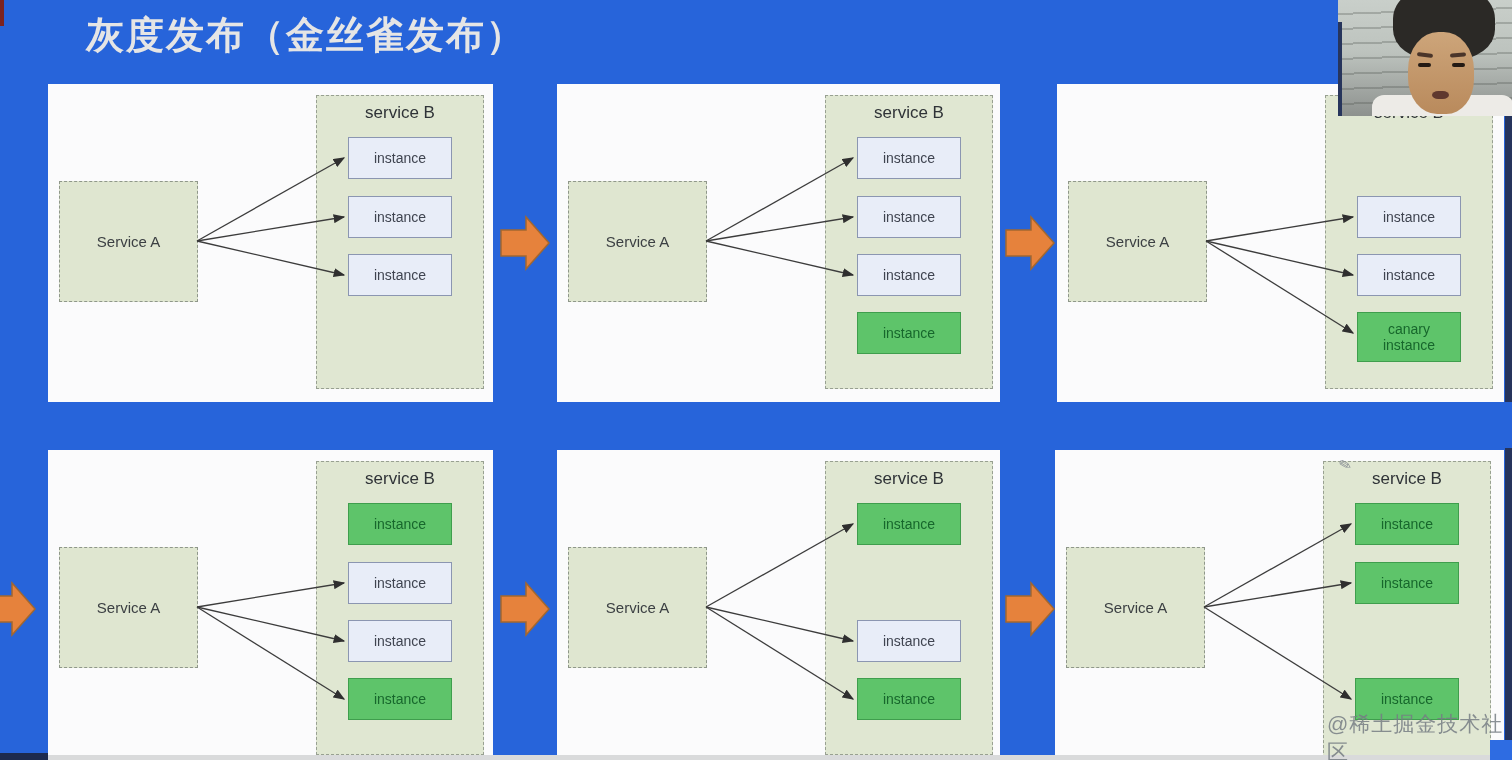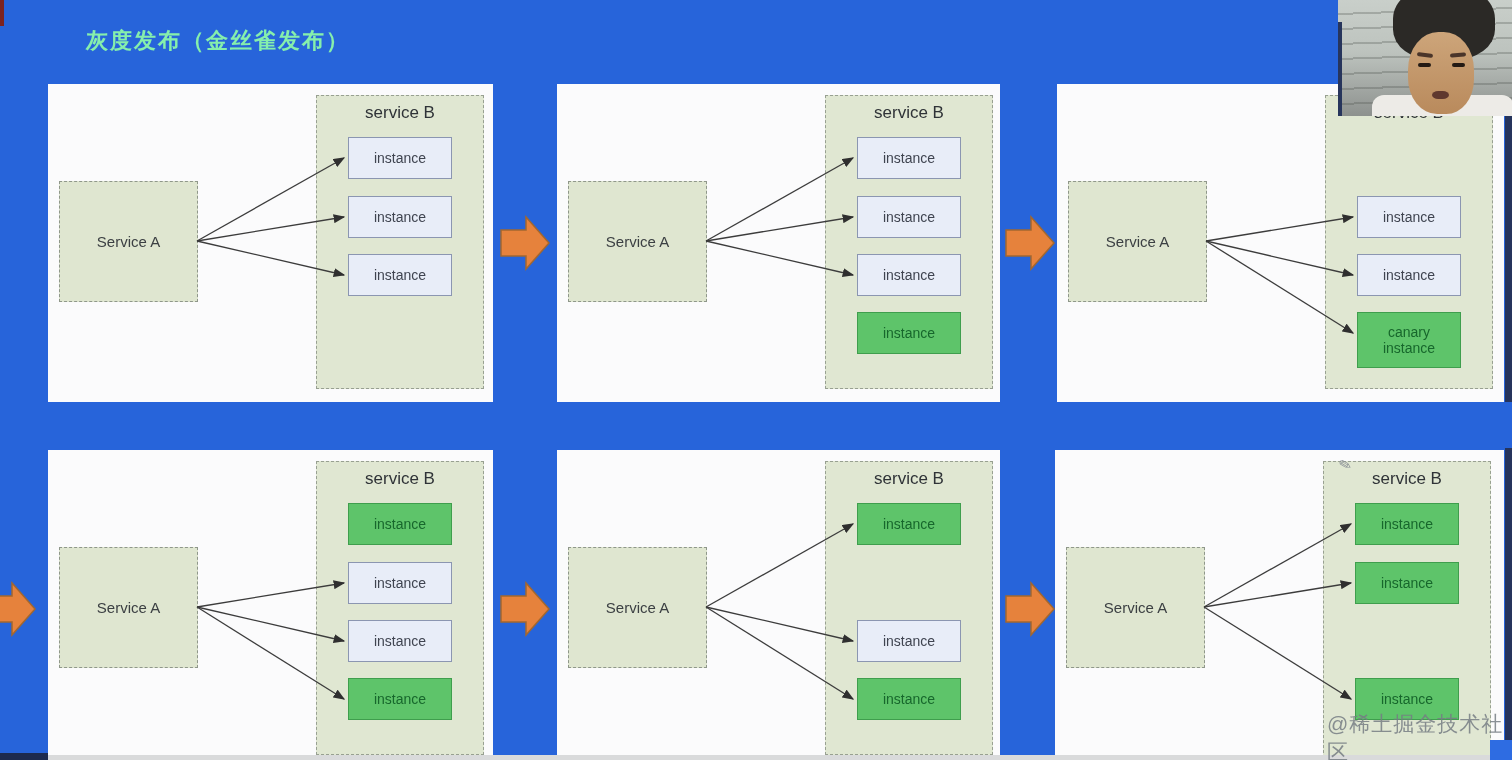--- a/index.html
+++ b/index.html
@@ -1,19 +1,19 @@
 <!DOCTYPE html>
 <html><head>
 <meta charset="utf-8">
 <style>
   html,body{margin:0;padding:0;background:#111;}
   .stage{position:relative;width:1512px;height:760px;background:#2764da;overflow:hidden;
          font-family:"Liberation Sans",sans-serif;}
-  .page-title{position:absolute;left:86px;top:10px;color:#86efac;font-size:22px;font-weight:bold;
-              letter-spacing:2px;z-index:2;margin-top:16px;}
+  .page-title{position:absolute;left:86px;top:10px;color:#e5e5e5;font-size:38px;font-weight:bold;
+              letter-spacing:2px;z-index:2;}
   .panel{position:absolute;background:#fbfbfc;z-index:1;}
   .service-a{position:absolute;background:#dfe6d0;border:1px dashed #8f978a;display:flex;
              align-items:center;justify-content:center;font-size:15px;color:#3c4043;}
   .service-b{position:absolute;background:#e0e7d2;border:1px dashed #98a091;}
   .sb-title{position:absolute;top:7px;left:0;width:100%;text-align:center;font-size:17px;color:#2f3337;}
   .inst{position:absolute;display:flex;align-items:center;justify-content:center;text-align:center;
         font-size:14px;line-height:1.15;padding:0 2px;box-sizing:border-box;}
   .inst.normal{background:#e8edf8;border:1px solid #8b96b1;color:#3f4450;}
   .inst.green{background:#5ec46a;border:1px solid #3f9e4d;color:#17672c;}
   .arrows{position:absolute;left:0;top:0;pointer-events:none;}
@@ -96,21 +96,21 @@
           <line x1="149" y1="157" x2="296" y2="191" stroke="#3c3c3c" stroke-width="1.3" marker-end="url(#ah1)"></line>
         </svg>
       </div>
       <div class="panel" style="left: 1057px; top: 84px; width: 447px; height: 318px;">
         <div class="service-b" style="left: 268px; top: 11px; width: 166px; height: 292px;">
           <div class="sb-title">service B</div>
         </div>
         <div class="service-a" style="left: 11px; top: 97px; width: 137px; height: 119px;">Service A</div>
         <div class="inst normal" style="left: 300px; top: 112px; width: 104px; height: 42px;">instance</div>
         <div class="inst normal" style="left: 300px; top: 170px; width: 104px; height: 42px;">instance</div>
-        <div class="inst green" style="left: 300px; top: 228px; width: 104px; height: 56px;">canary instance</div>
+        <div class="inst green" style="left: 300px; top: 228px; width: 104px; height: 50px;">canary instance</div>
         <svg class="arrows" width="447" height="318">
           <defs>
             <marker id="ah2" markerWidth="9" markerHeight="7" refX="8" refY="3.5" orient="auto">
               <path d="M0,0 L9,3.5 L0,7 z" fill="#2f2f2f"></path>
             </marker>
           </defs>
           <line x1="149" y1="157" x2="296" y2="133" stroke="#3c3c3c" stroke-width="1.3" marker-end="url(#ah2)"></line>
           <line x1="149" y1="157" x2="296" y2="191" stroke="#3c3c3c" stroke-width="1.3" marker-end="url(#ah2)"></line>
           <line x1="149" y1="157" x2="296" y2="249" stroke="#3c3c3c" stroke-width="1.3" marker-end="url(#ah2)"></line>
         </svg>

